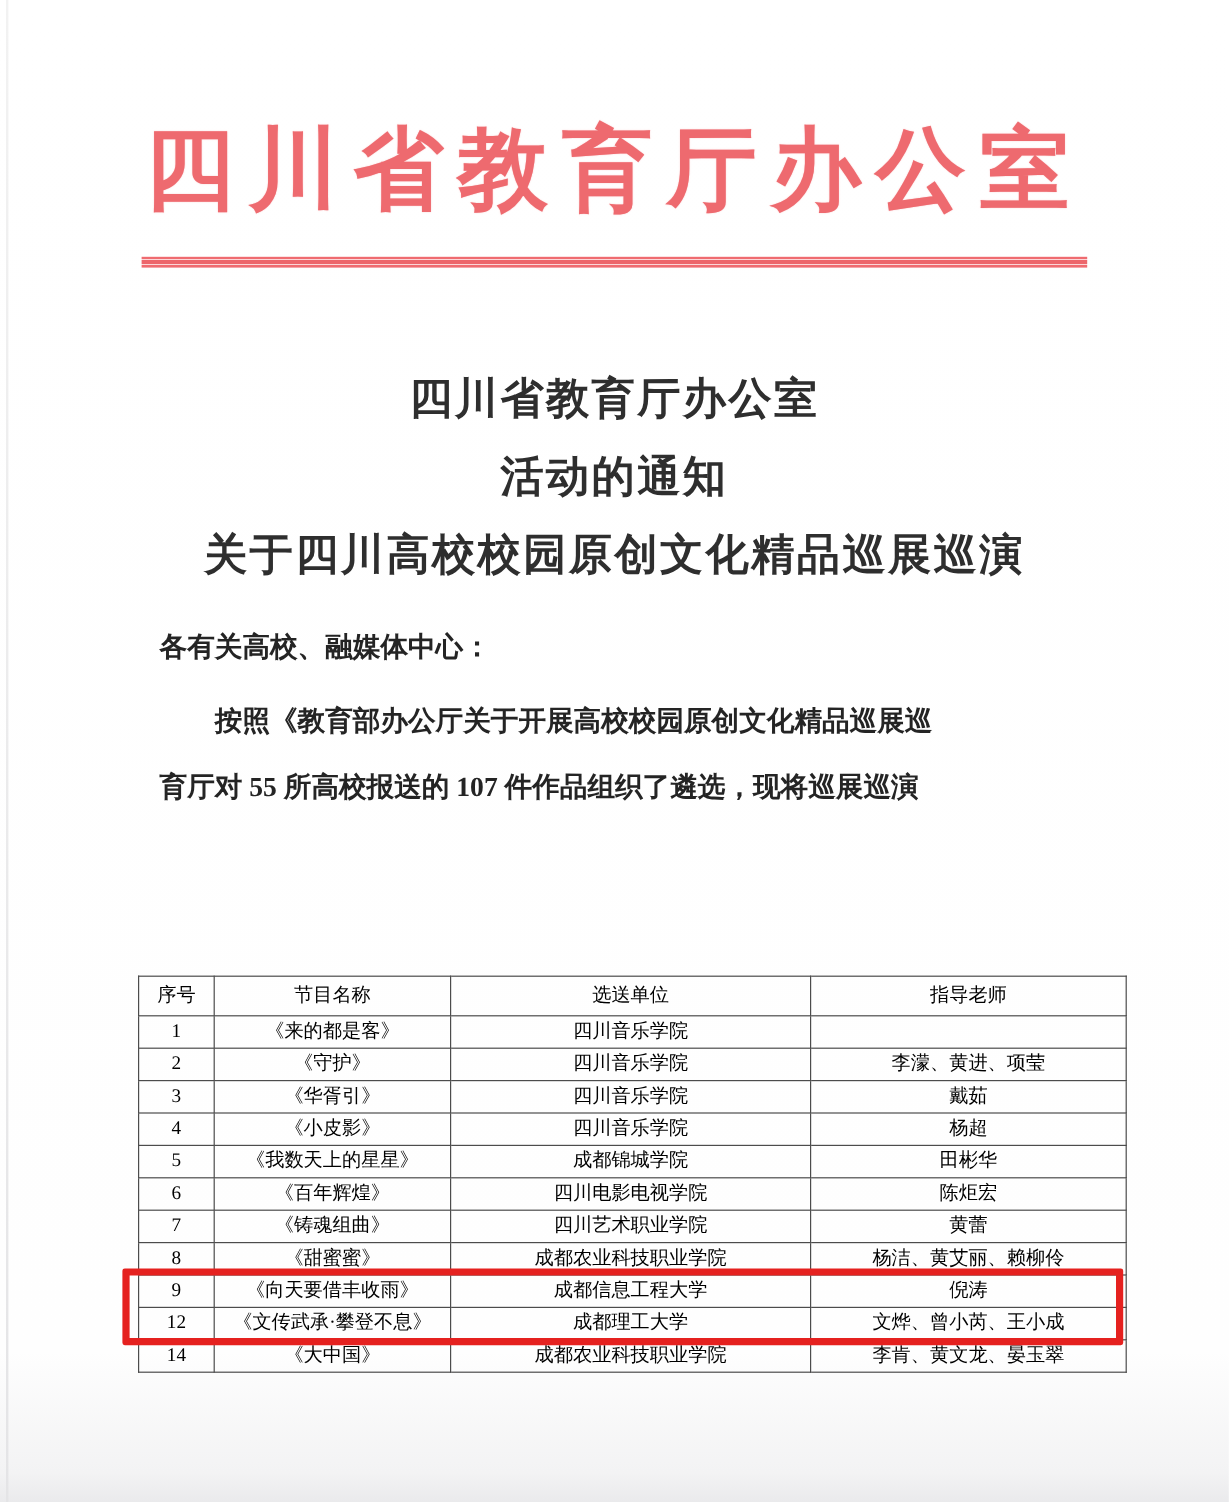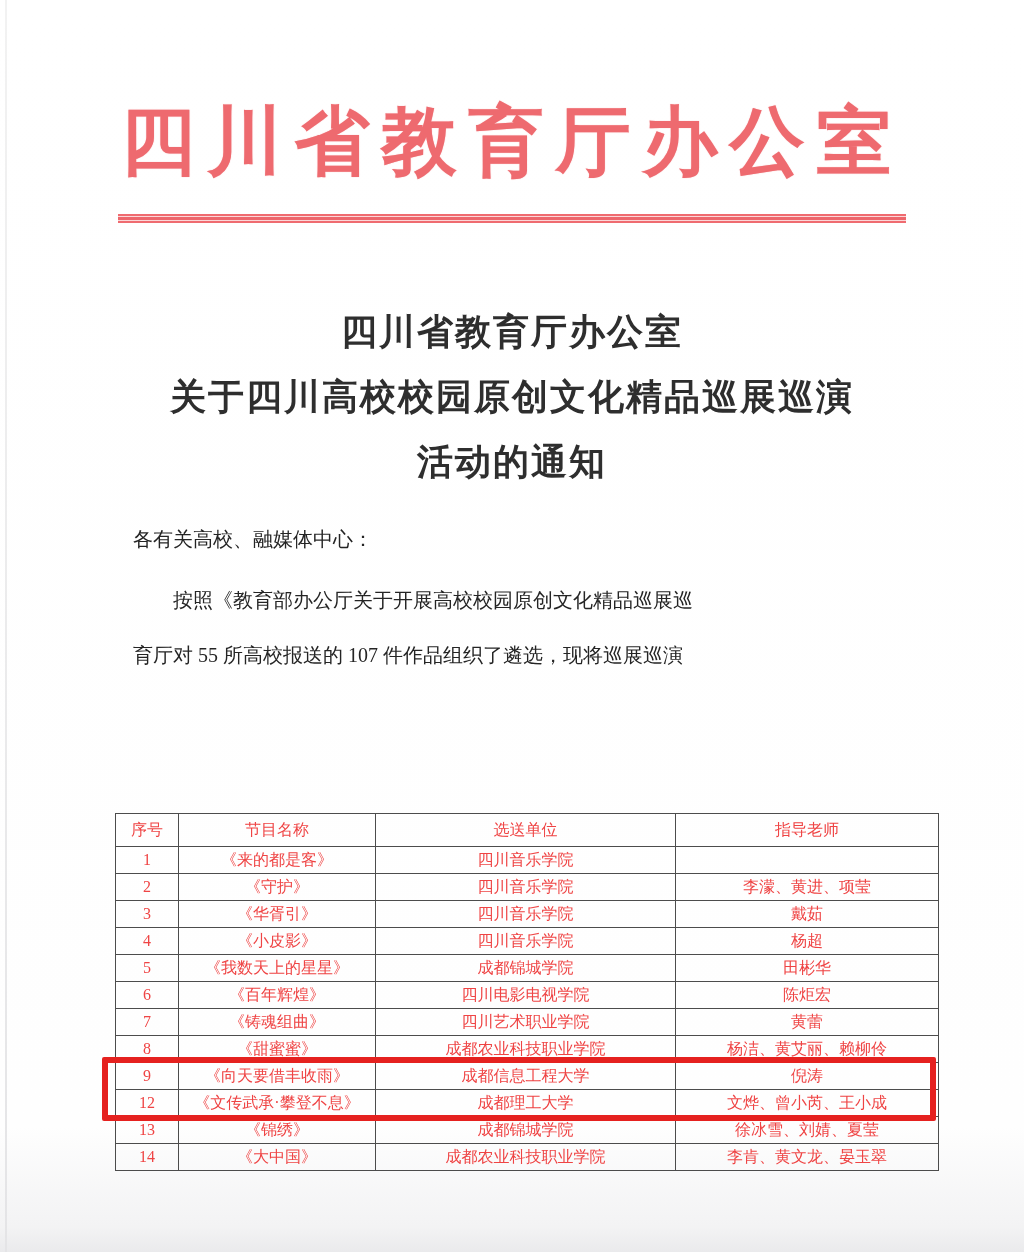--- a/index.html
+++ b/index.html
@@ -38,30 +38,31 @@
   .doc-title {
     position: absolute; top: 300px; left: 0; width: 100%;
     text-align: center;
     font-size: 36px; font-weight: 700; color: #2e2e2e;
     line-height: 65px;
     letter-spacing: 2px;
   }
   
   .body-block {
     position: absolute; top: 512px; left: 133px; width: 790px;
-    font-size: 20px; color: #242424;
+    font-size: 23px; color: #242424;
     line-height: 55px;
     white-space: nowrap;
+    font-weight: bold;
   }
   .body-line.indent { text-indent: 2em; margin-top: 6px; }
   
   .table-wrap { position: absolute; top: 813px; left: 115px; width: 823px; }
   table {
     width: 100%; border-collapse: collapse; table-layout: fixed;
-    font-size: 16px; color: #ef4444;
+    font-size: 16px; color: #000000;
     font-family: "Liberation Serif", "DejaVu Serif", serif;
   }
   th, td {
     border: 1px solid #4c4c4c;
     text-align: center; vertical-align: middle;
     font-weight: 400;
     height: 26px; line-height: 26px;
     white-space: nowrap; overflow: hidden;
     padding: 0 2px;
   }
@@ -84,22 +85,22 @@
 <body>
 
 <div class="page-edge-left"></div>
 
 <div class="letterhead" style="color: rgb(238, 106, 111);">四川省教育厅办公室</div>
 
 <div class="red-rule"></div>
 
 <div class="doc-title">
   <div>四川省教育厅办公室</div>
+  <div>活动的通知</div>
   <div>关于四川高校校园原创文化精品巡展巡演</div>
-  <div>活动的通知</div>
 </div>
 
 <div class="body-block">
   <div class="body-line">各有关高校、融媒体中心：</div>
   <div class="body-line indent">按照《教育部办公厅关于开展高校校园原创文化精品巡展巡</div>
   <div class="body-line">育厅对 55 所高校报送的 107 件作品组织了遴选，现将巡展巡演</div>
 </div>
 
 <div class="table-wrap">
   <table>
@@ -172,26 +173,20 @@
           <td>成都信息工程大学</td>
           <td>倪涛</td>
         </tr>
         <tr>
           <td>12</td>
           <td>《文传武承·攀登不息》</td>
           <td>成都理工大学</td>
           <td>文烨、曾小芮、王小成</td>
         </tr>
         <tr>
-          <td>13</td>
-          <td>《锦绣》</td>
-          <td>成都锦城学院</td>
-          <td>徐冰雪、刘婧、夏莹</td>
-        </tr>
-        <tr>
           <td>14</td>
           <td>《大中国》</td>
           <td>成都农业科技职业学院</td>
           <td>李肯、黄文龙、晏玉翠</td>
         </tr>
       </tbody>
   </table>
   <div class="highlight-box" style="border-color: rgb(229, 33, 31);"></div>
 </div>
 

